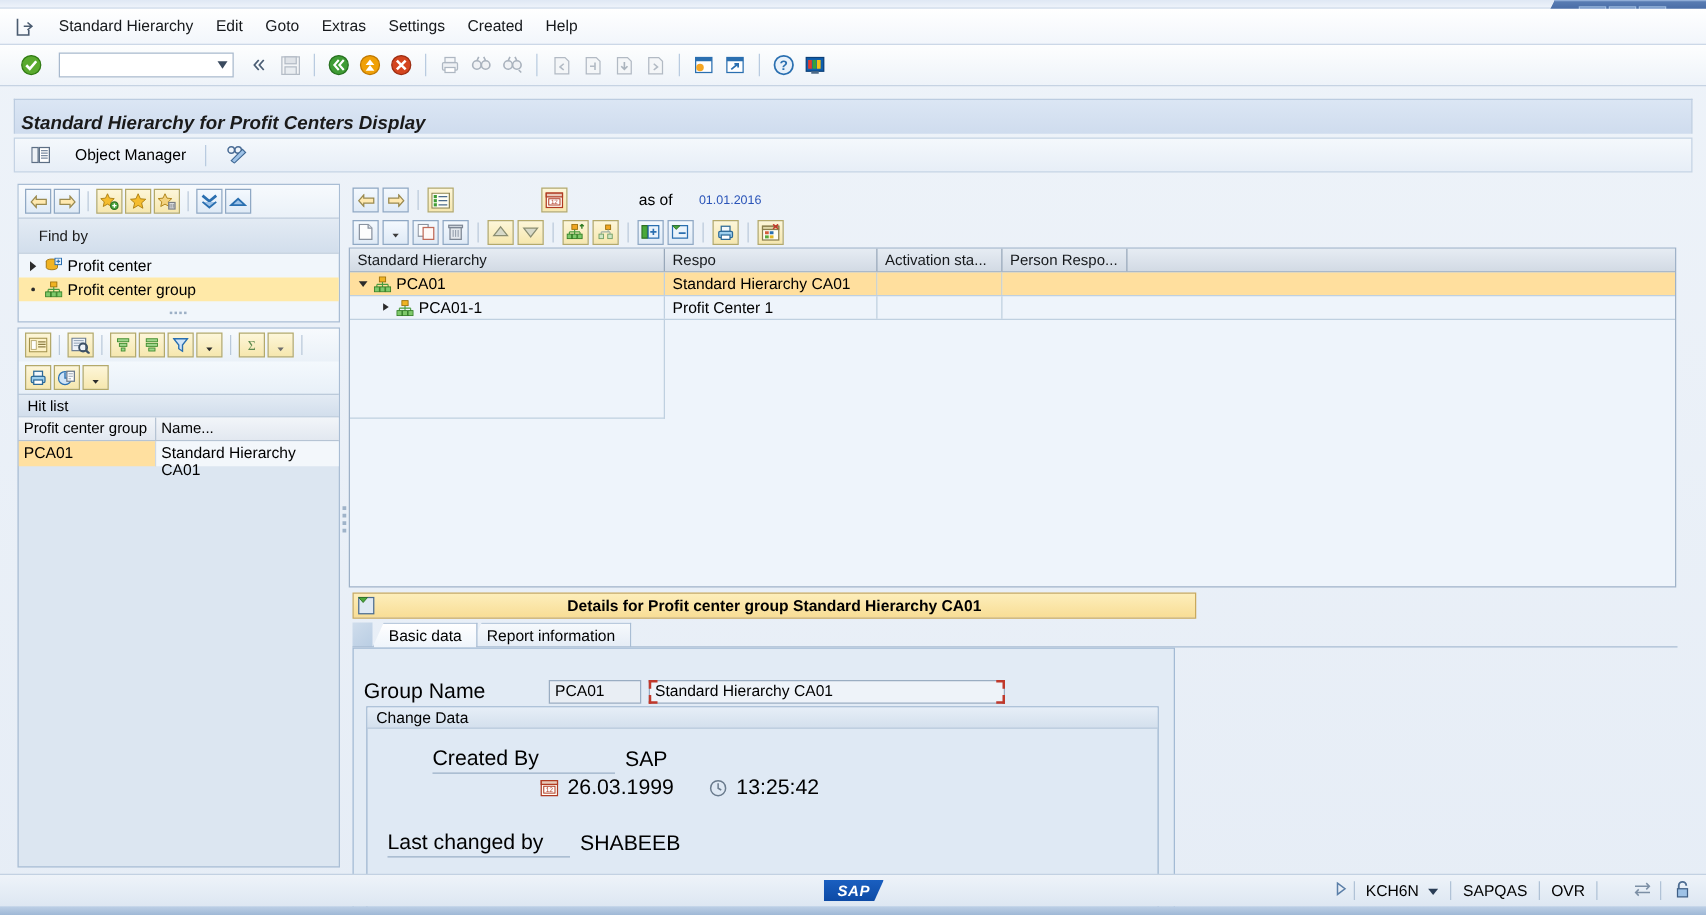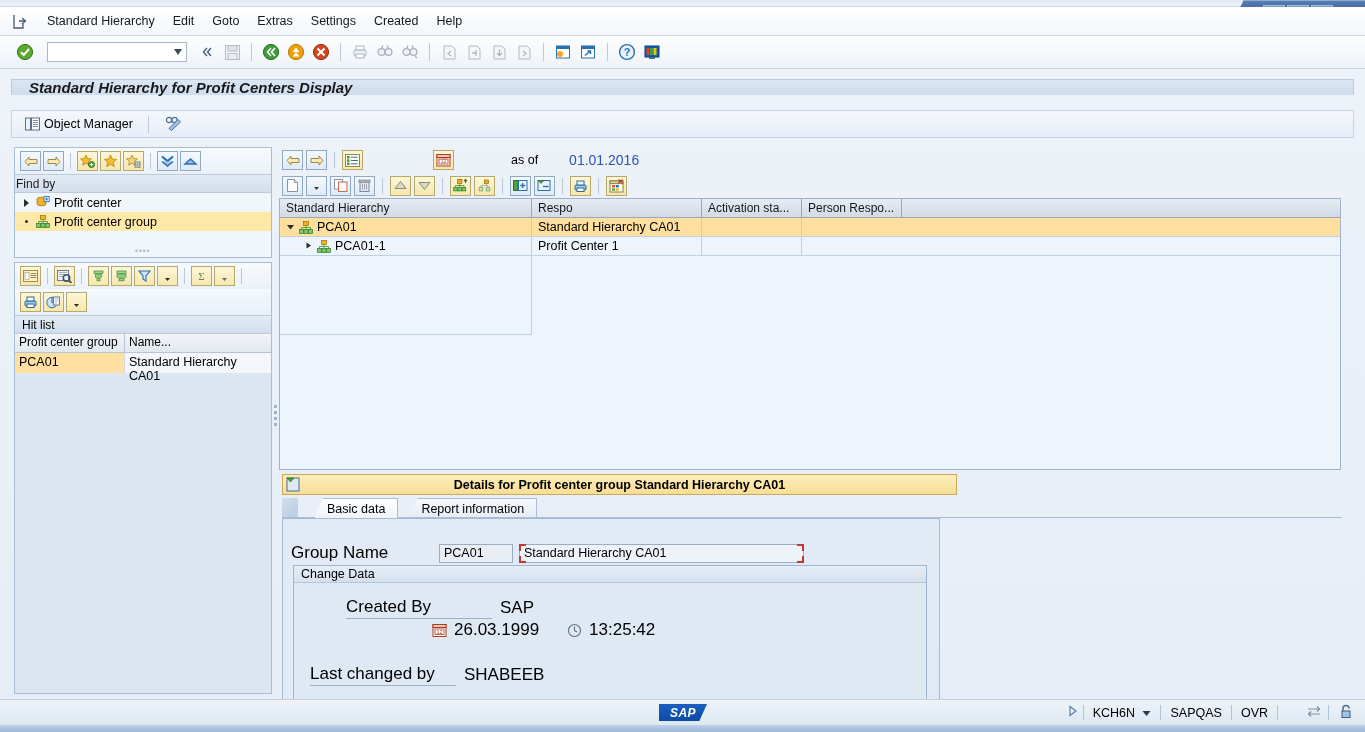--- a/index.html
+++ b/index.html
@@ -72,58 +72,58 @@
   }
   .cmdfield .arrow {
     position: absolute; right: 4px; top: 50%; transform: translateY(-50%);
     border-left: 4.5px solid transparent; border-right: 4.5px solid transparent;
     border-top: 6px solid #3a4a5e;
   }
   .tbi { width: 22px; height: 22px; display: flex; align-items: center; justify-content: center; }
 
   
   .pagetitle {
-    position: absolute; left: 11px; top: 79px; width: 1343px; height: 16px;
+    position: absolute; left: 11px; top: 79px; width: 1343px; height: 28px;
     background: linear-gradient(#dbe6f4, #cfdcee);
     border: 1px solid #bccce0; border-bottom: none;
-    display: flex; align-items: center; padding-left: 17px;
+    display: flex; align-items: flex-end; padding-left: 5px;
   }
   .pagetitle span {
     font-size: 15px; font-weight: bold; font-style: italic; color: #1a1a1a;
   }
   
   .apptoolbar {
     position: absolute; left: 11px; top: 110px; width: 1343px; height: 28px;
     background: linear-gradient(#f4f8fc, #e7eef7);
     border: 1px solid #c5d3e4;
     display: flex; align-items: center; padding-left: 13px; gap: 6px;
   }
-  .omitem { display:flex; align-items:center; gap:4px; font-size:12.5px; }
+  .omitem { display:flex; align-items:center; gap:20px; font-size:12.5px; }
   .vdiv { width:1px; height:17px; background:#b9cbe0; margin:0 9px; }
 
   
   .leftpanel { position: absolute; left: 14px; top: 147px; width: 258px; height: 547px; }
 
   .findbox {
     position: absolute; left: 0; top: 0; width: 258px; height: 111px;
     background: #f1f6fb; border: 1px solid #a9bdd4;
   }
   .minibar { height: 26px; display: flex; align-items: center; padding-left: 5px; gap: 2px;
     background: linear-gradient(#f7fafd, #eaf1f8); }
   .btn {
     width: 21px; height: 20px; border: 1px solid #b4a96a;
     background: linear-gradient(#fdf6d9, #f6e7ae);
     display: flex; align-items: center; justify-content: center;
   }
   .btn.bl { border-color:#8fa8c4; background: linear-gradient(#f4f9fe,#dfeaf6); }
   .bsep { width:1px; height:16px; background:#bac9da; margin:0 4px; }
   .secthead {
-    height: 19px; background: linear-gradient(#e3ebf4, #d2deec);
+    height: 29px; background: linear-gradient(#e3ebf4, #d2deec);
     border-top: 1px solid #bccada; border-bottom: 1px solid #bccada;
-    display: flex; align-items: center; padding-left: 1px; font-size: 12px; color:#1b1b1b;
+    display: flex; align-items: center; padding-left: 16px; font-size: 12px; color:#1b1b1b;
   }
   .treerow {
     height: 19px; display: flex; align-items: center; padding-left: 6px; gap: 4px; font-size: 12.5px;
   }
   .treerow.sel { background: #ffe9a8; }
   .twisty { width: 11px; display:flex; align-items:center; justify-content:center; }
   .tri { width:0;height:0;border-top:4px solid transparent;border-bottom:4px solid transparent;border-left:5px solid #2b2b2b;}
   .dot { width:3px;height:3px;background:#2b2b2b;border-radius:50%; }
   .splitdots { position:absolute; left:50%; transform:translateX(-50%); bottom:2px; letter-spacing:1px; color:#9db0c6; font-size:8px;}
 
@@ -147,21 +147,21 @@
   .vsplit { position:absolute; left:272px; top:395px; width:6px; height:40px;
      display:flex; flex-direction:column; align-items:center; justify-content:center; gap:3px; }
   .vsplit i { width:3px;height:3px;background:#9fb3c9;display:block;}
 
   
   .mainarea { position: absolute; left: 279px; top: 147px; width: 1075px; height: 547px; }
 
   .ctoolbar1 { height: 26px; display: flex; align-items: center; gap: 3px; padding-left: 3px; }
   .ctoolbar2 { height: 25px; display: flex; align-items: center; gap: 3px; padding-left: 3px; }
   .asof { font-size:12.5px; margin-left: 54px; }
-  .asofval { color:#2a54b8; font-size:14px; margin-left: 28px; }
+  .asofval { color:#2a54b8; font-size:10px; margin-left: 18px; }
 
   .treegrid { position:absolute; left:0; top:51px; width:1062px; height:272px;
      background:#eef4fb; border:1px solid #9fb2c8; }
   .tghdr { height:19px; display:flex; background: linear-gradient(#e6ecf3,#d2dae4); border-bottom:1px solid #98a8ba;}
   .tghdr div { font-size:12px; padding:2px 0 0 6px; border-right:1px solid #98a8ba; color:#16191c;}
   .tgrow { height:19px; display:flex; border-bottom:1px solid #bfd0e0; }
   .tgrow .col1 { width:252px; display:flex; align-items:center; gap:4px; padding-left:6px; font-size:12.5px; border-right:1px solid #bfd0e0;}
   .tgrow .col2 { width:170px; padding:2px 0 0 6px; font-size:12.5px; border-right:1px solid #bfd0e0;}
   .tgrow .col3 { width:100px; border-right:1px solid #bfd0e0;}
   .tgrow .col4 { flex:1; }
@@ -169,21 +169,21 @@
   .tgfill { background:#eef4fb; height:200px;}
   .tgfill .lftcell { width:252px; height:79px; background:#eef4fb; border-right:1px solid #bfd0e0; border-bottom:1px solid #bfd0e0;}
 
   .detailbar {
     position:absolute; left:3px; top:327px; width:675px; height:21px;
     background: linear-gradient(#fdeebb,#f8dd95); border:1px solid #c9a95c;
     display:flex; align-items:center; justify-content:center; font-size:12.5px;font-weight:bold;
   }
   .detailbar .dicon { position:absolute; left:3px; top:2px; }
 
-  .tabstrip { position:absolute; left:3px; top:351px; width:1060px; height:20px; display:flex; align-items:flex-end;gap:16px;}
+  .tabstrip { position:absolute; left:3px; top:351px; width:1060px; height:20px; display:flex; align-items:flex-end;}
   .tab {
     height:20px; padding:0 12px 0 12px; font-size:12.5px;
     display:flex;align-items:center;
     border:1px solid #a9bdd4; border-bottom:none;
     background: linear-gradient(#f6f9fc,#e4ecf5);
     clip-path: polygon(9px 0, 100% 0, 100% 100%, 0 100%);
     margin-right:-6px;
   }
   .tab.active { background: linear-gradient(#ffffff,#eef4fb); z-index:3; }
   .tabwedge { width:16px; height:20px; background: linear-gradient(140deg,#cfddec 0%,#b9cde3 100%); }

